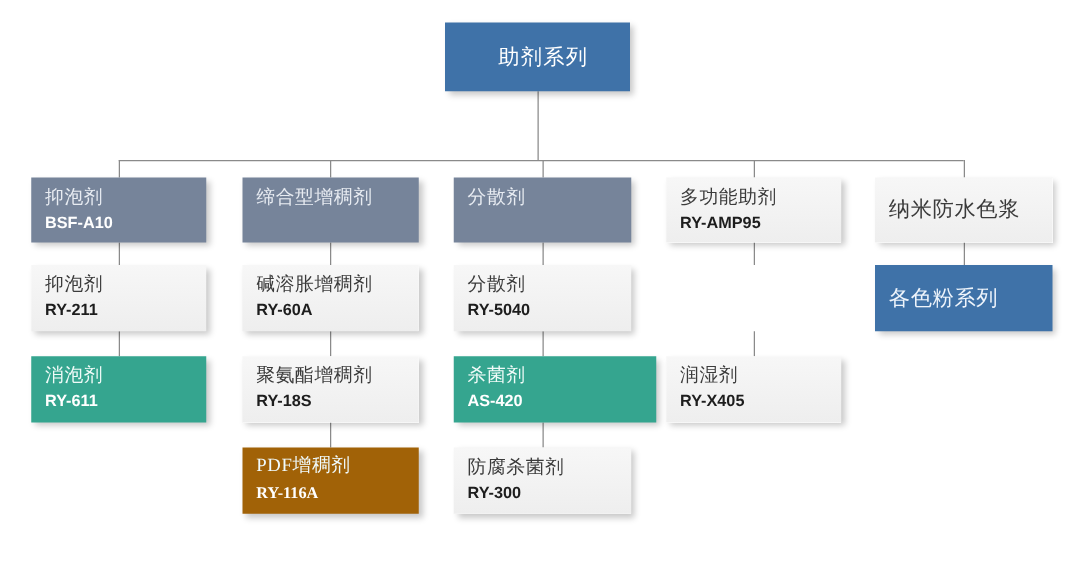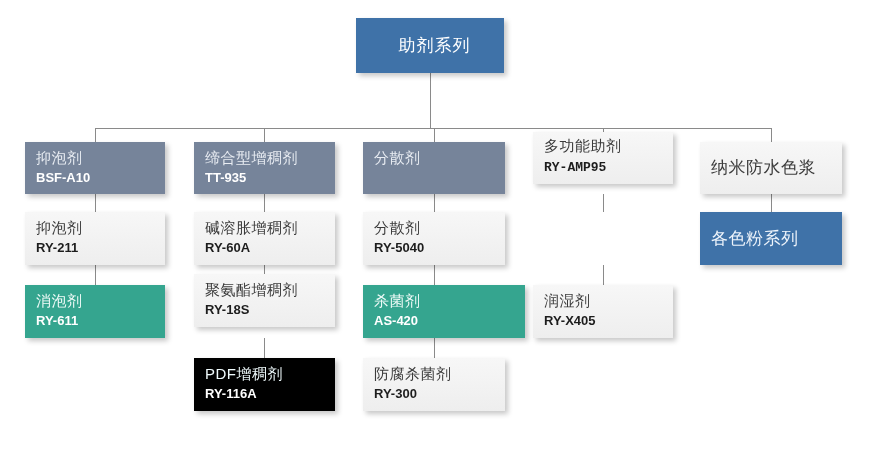--- a/index.html
+++ b/index.html
@@ -65,21 +65,21 @@
   .t-gray .code { color: #ffffff; }
 
   .t-white { background: #f2f2f2; background: linear-gradient(180deg,#f7f7f7 0%,#eeeeee 100%); }
   .t-white .cn   { color: #3b3b3b; }
   .t-white .code { color: #1d1d1d; }
 
   .t-teal  { background: #35a58f; }
   .t-teal .cn   { color: #f0fbf8; }
   .t-teal .code { color: #ffffff; }
 
-  .t-cyan  { background: #000000; }
+  .t-cyan  { background: #a16207; font-family: Liberation Serif, serif; }
   .t-cyan .cn   { color: #f0fbfd; }
   .t-cyan .code { color: #ffffff; }
 
   .t-blue  { background: #3f72a8; }
   .t-blue .cn   { color: #eef4fb; }
   .t-blue .code { color: #ffffff; }
 </style>
 </head>
 <body>
 
@@ -112,27 +112,26 @@
     <div class="node t-white" style="left: 25px; top: 212px; width: 140px; height: 53px;">
       <span class="cn">抑泡剂</span>
       <span class="code">RY-211</span>
     </div>
     <div class="node t-teal" style="left: 25px; top: 285px; width: 140px; height: 53px;">
       <span class="cn">消泡剂</span>
       <span class="code">RY-611</span>
     </div>
     <div class="node t-gray" style="left: 194px; top: 142px; width: 141px; height: 52px;">
       <span class="cn">缔合型增稠剂</span>
-      <span class="code">TT-935</span>
     </div>
     <div class="node t-white" style="left: 194px; top: 212px; width: 141px; height: 53px;">
       <span class="cn">碱溶胀增稠剂</span>
       <span class="code">RY-60A</span>
     </div>
-    <div class="node t-white" style="left: 194px; top: 274px; width: 141px; height: 53px;">
+    <div class="node t-white" style="left: 194px; top: 285px; width: 141px; height: 53px;">
       <span class="cn">聚氨酯增稠剂</span>
       <span class="code">RY-18S</span>
     </div>
     <div class="node t-cyan" style="left: 194px; top: 358px; width: 141px; height: 53px;">
       <span class="cn">PDF增稠剂</span>
       <span class="code">RY-116A</span>
     </div>
     <div class="node t-gray" style="left: 363px; top: 142px; width: 142px; height: 52px;">
       <span class="cn">分散剂</span>
     </div>
@@ -141,21 +140,21 @@
       <span class="code">RY-5040</span>
     </div>
     <div class="node t-teal" style="left: 363px; top: 285px; width: 162px; height: 53px;">
       <span class="cn">杀菌剂</span>
       <span class="code">AS-420</span>
     </div>
     <div class="node t-white" style="left: 363px; top: 358px; width: 142px; height: 53px;">
       <span class="cn">防腐杀菌剂</span>
       <span class="code">RY-300</span>
     </div>
-    <div class="node t-white" style="left: 533px; top: 132px; width: 140px; height: 52px; font-family: Liberation Mono, monospace;">
+    <div class="node t-white" style="left: 533px; top: 142px; width: 140px; height: 52px;">
       <span class="cn">多功能助剂</span>
       <span class="code">RY-AMP95</span>
     </div>
     <div class="node t-white" style="left: 533px; top: 285px; width: 140px; height: 53px;">
       <span class="cn">润湿剂</span>
       <span class="code">RY-X405</span>
     </div>
     <div class="node t-white single" style="left: 700px; top: 142px; width: 142px; height: 52px;">
       <span class="cn">纳米防水色浆</span>
     </div>

